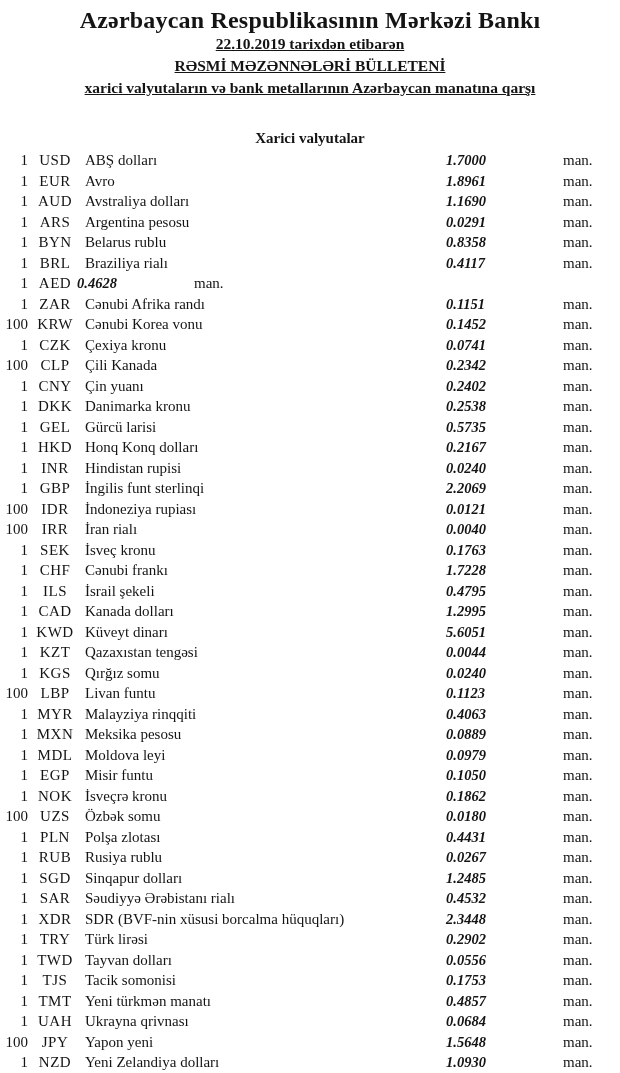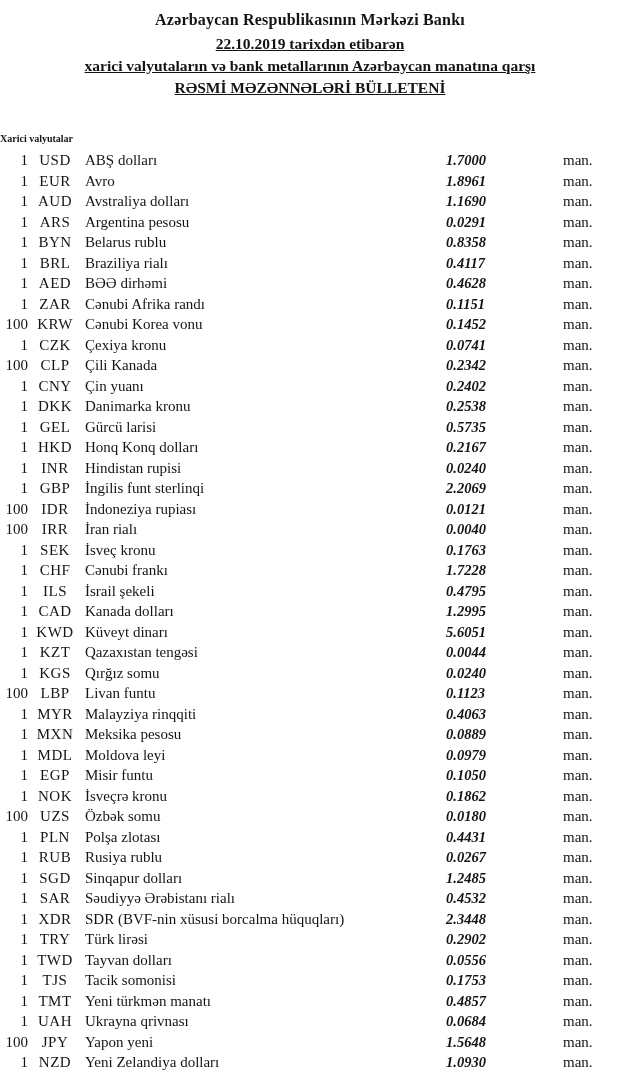--- a/index.html
+++ b/index.html
@@ -13,39 +13,40 @@
     overflow: hidden;
   }
   .page {
     width: 620px;
     height: 1073px;
     padding-top: 7px;
     overflow: hidden;
   }
   .bank-title {
     margin: 0;
-    font-size: 16px;
+    font-size: 24px;
     font-weight: bold;
     line-height: 26px;
     text-align: center;
     letter-spacing: 0.2px;
   }
   .hline {
     margin: 0;
     font-size: 15.5px;
     font-weight: bold;
     line-height: 22px;
     text-align: center;
     text-decoration: underline;
   }
   .section-title {
     margin: 30px 0 2px 0;
-    font-size: 10px;
+    font-size: 15px;
     font-weight: bold;
     line-height: 19px;
+    text-align: center;
   }
   .rates { width: 100%; }
   .row {
     display: flex;
     align-items: baseline;
     height: 20.5px;
     line-height: 20.5px;
     font-size: 15px;
     padding-right: 20px;
     white-space: nowrap;
@@ -59,22 +60,22 @@
   }
   .cell-unit { flex: none; width: 37px; margin-left: 27px; }
 </style>
 </head>
 <body>
 
 <div class="page">
   <header>
     <h1 class="bank-title">Azərbaycan Respublikasının Mərkəzi Bankı</h1>
     <p class="hline">22.10.2019 tarixdən etibarən</p>
+    <p class="hline">RƏSMİ MƏZƏNNƏLƏRİ BÜLLETENİ</p>
     <p class="hline">xarici valyutaların və bank metallarının Azərbaycan manatına qarşı</p>
-    <p class="hline">RƏSMİ MƏZƏNNƏLƏRİ BÜLLETENİ</p>
   </header>
 
   <h2 class="section-title">Xarici valyutalar</h2>
 
   <div class="rates">
 
       <div class="row">
         <span class="cell-qty">1</span>
         <span class="cell-code">USD</span>
         <span class="cell-name">ABŞ dolları</span>
@@ -118,21 +119,20 @@
         <span class="cell-qty">1</span>
         <span class="cell-code">BRL</span>
         <span class="cell-name">Braziliya rialı</span>
         <span class="cell-rate">0.4117</span>
         <span class="cell-unit">man.</span>
       </div>
 
       <div class="row">
         <span class="cell-qty">1</span>
         <span class="cell-code">AED</span>
-        <span class="cell-name">BƏƏ dirhəmi</span>
         <span class="cell-rate">0.4628</span>
         <span class="cell-unit">man.</span>
       </div>
 
       <div class="row">
         <span class="cell-qty">1</span>
         <span class="cell-code">ZAR</span>
         <span class="cell-name">Cənubi Afrika randı</span>
         <span class="cell-rate">0.1151</span>
         <span class="cell-unit">man.</span>

